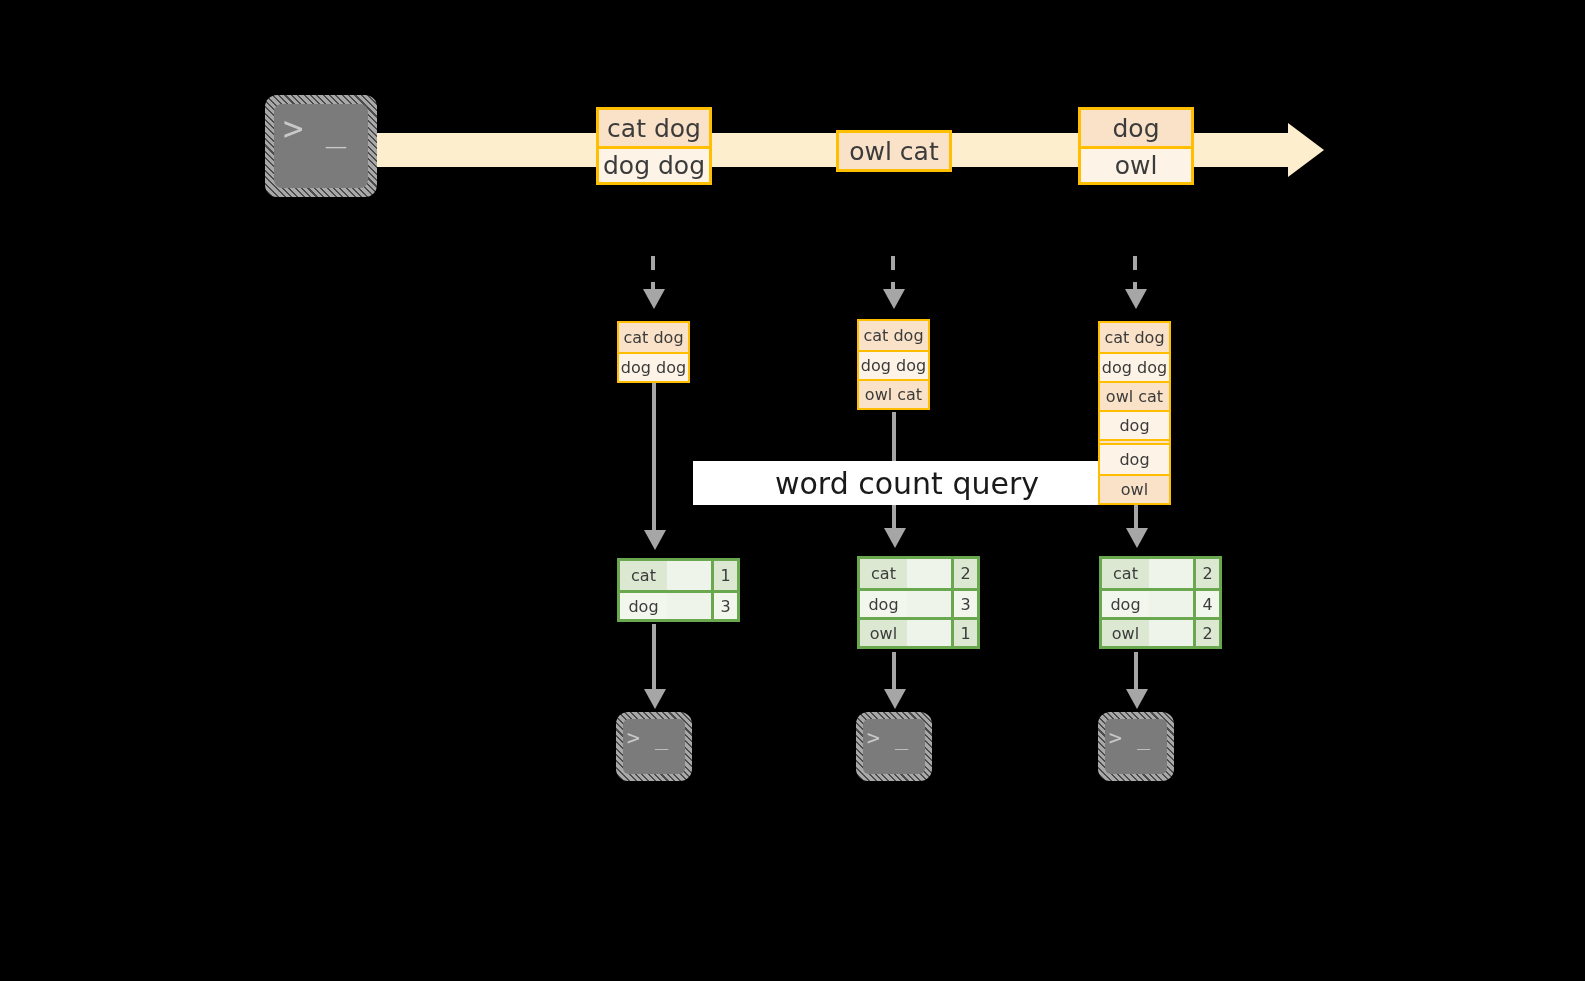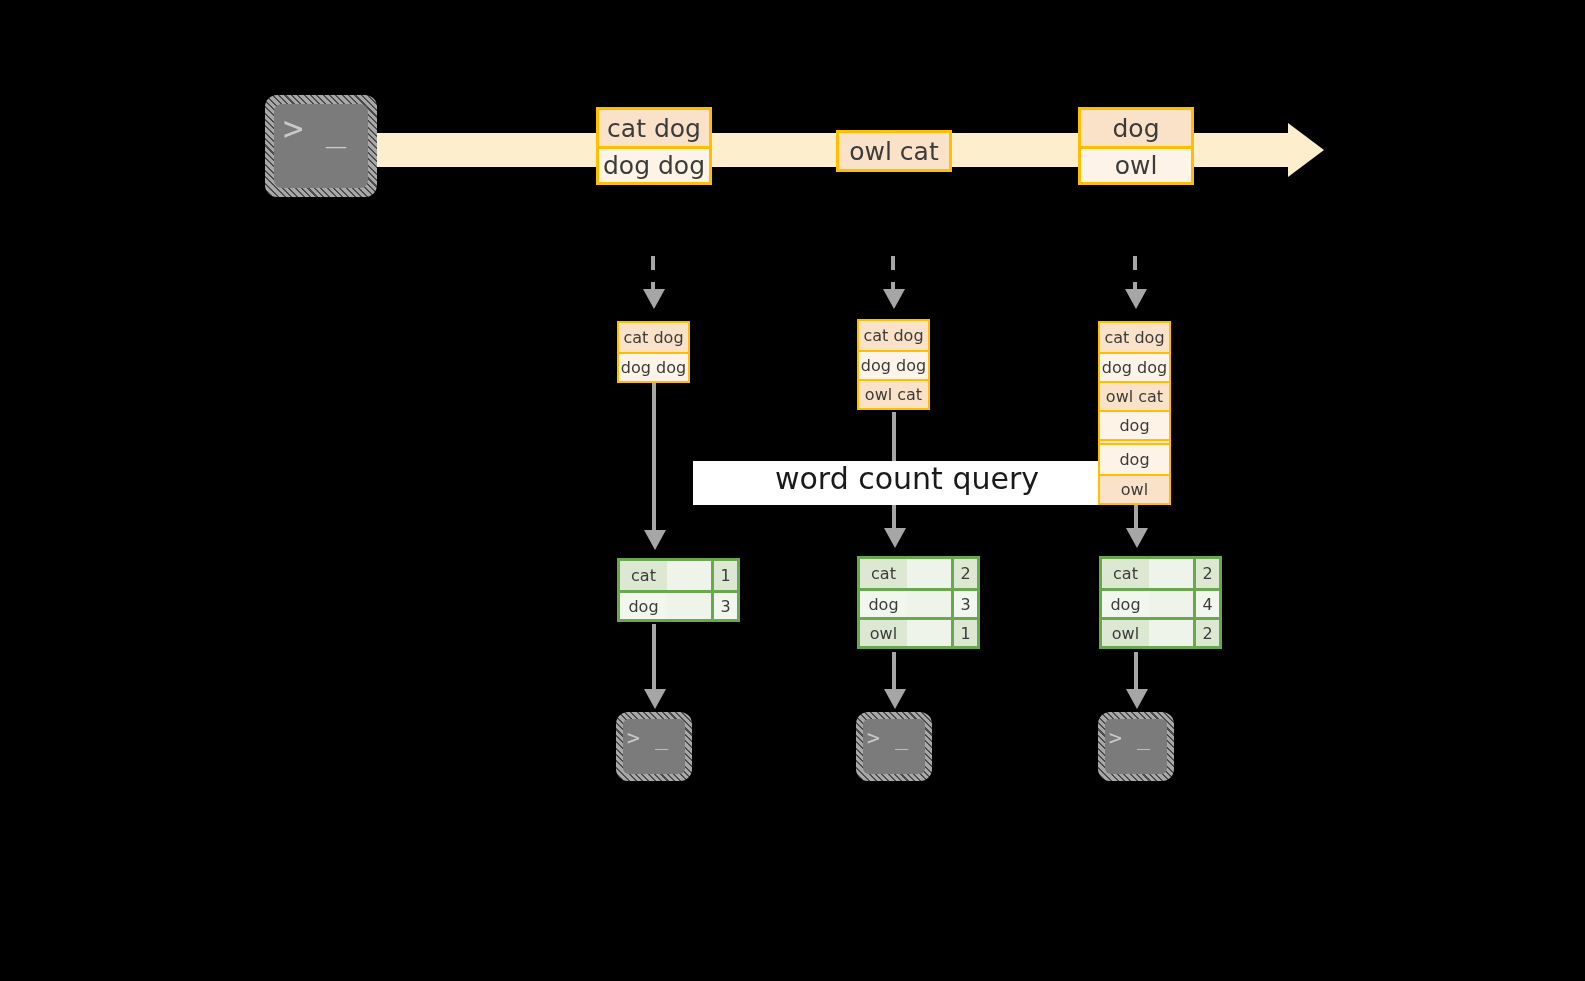--- a/index.html
+++ b/index.html
@@ -133,20 +133,21 @@
     border-left: 11px solid transparent;
     border-right: 11px solid transparent;
     border-top: 20px solid #a6a6a6;
   }
 
   
   .query-band {
     position: absolute;
     background: #ffffff;
     display: flex;
+    align-items: center;
     justify-content: center;
   }
   .query-band .label {
     font-size: 30px;
     color: #1a1a1a;
     white-space: nowrap;
   }
 </style>
 </head>
 <body>

